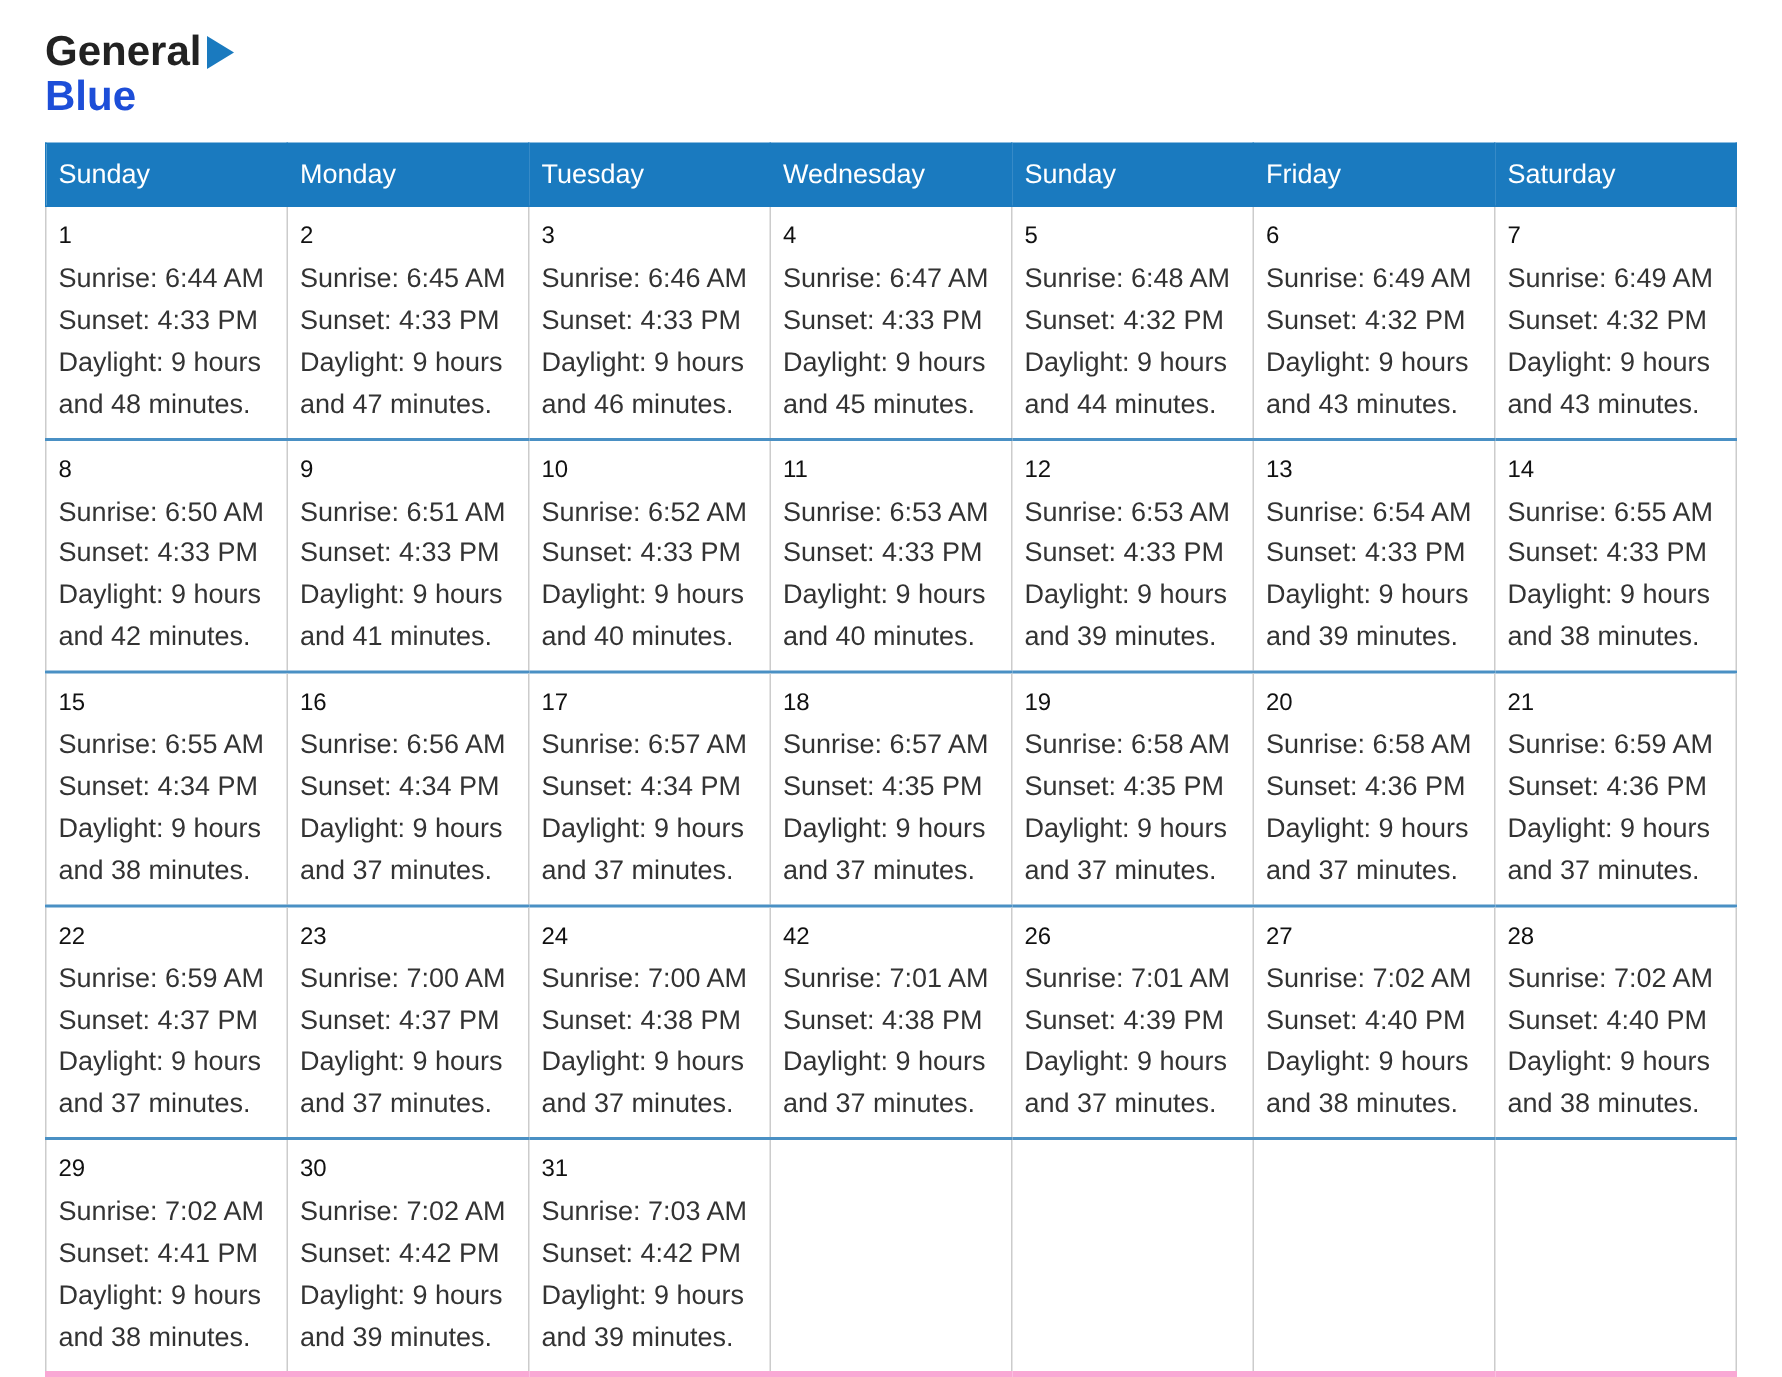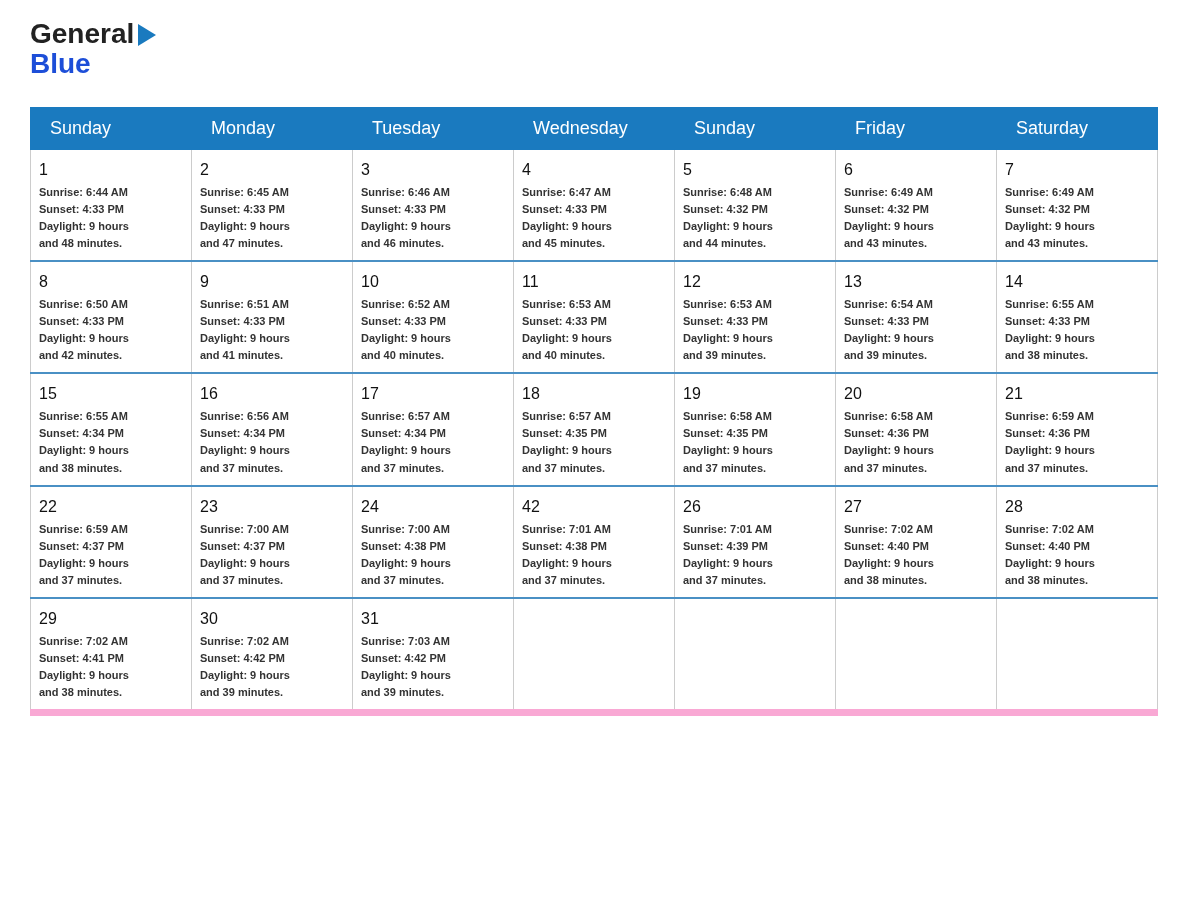--- a/index.html
+++ b/index.html
@@ -7,21 +7,21 @@
       font-family: Arial, sans-serif;
       background: #fff;
       padding: 20px 30px;
       width: 1188px;
       min-height: 918px;
     }
     .header {
       display: flex;
       justify-content: space-between;
       align-items: flex-start;
-      margin-bottom: 27px;
+      margin-bottom: 15px;
     }
     .logo-text {
       font-size: 28px;
       font-weight: bold;
       color: #222;
       line-height: 1;
     }
     .logo-arrow {
       width: 0;
       height: 0;
@@ -59,21 +59,21 @@
       margin-top: 4px;
     }
     .calendar {
       width: 100%;
       border-collapse: collapse;
       border: 1px solid #ccc;
     }
     .calendar th {
       background-color: #1a7abf;
       color: #fff;
-      padding: 10px 19px;
+      padding: 10px 8px;
       text-align: left;
       font-size: 18px;
       font-weight: normal;
       border: 1px solid #1a7abf;
     }
     .calendar td {
       vertical-align: top;
       padding: 8px 8px;
       border: 1px solid #ccc;
       width: calc(100% / 7);
@@ -83,24 +83,23 @@
       line-height: 1.5;
     }
     .day-num {
       font-size: 16px;
       font-weight: normal;
       color: #111;
       display: block;
       margin-bottom: 2px;
     }
     .day-info {
-      font-size: 11px;
+      font-size: 18px;
       color: #333;
       line-height: 1.55;
-      font-weight: bold;
     }
     .empty-cell {
       background: #fff;
     }
     tr:not(:last-child) td {
       border-bottom: 1px solid #bbb;
     }
     .calendar tbody tr td {
       border-bottom: 2px solid #4a90c4;
     }

